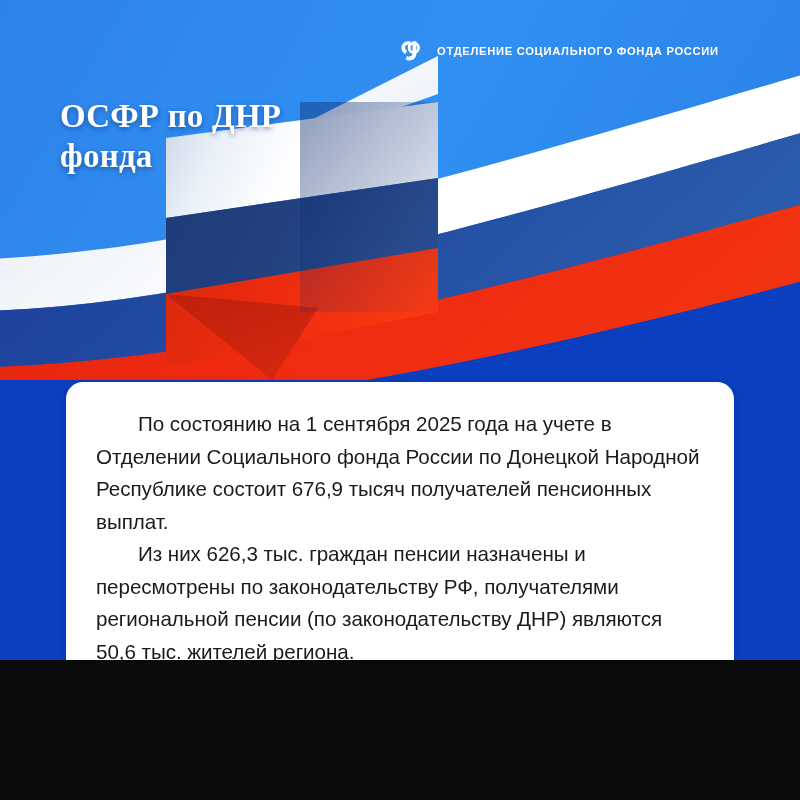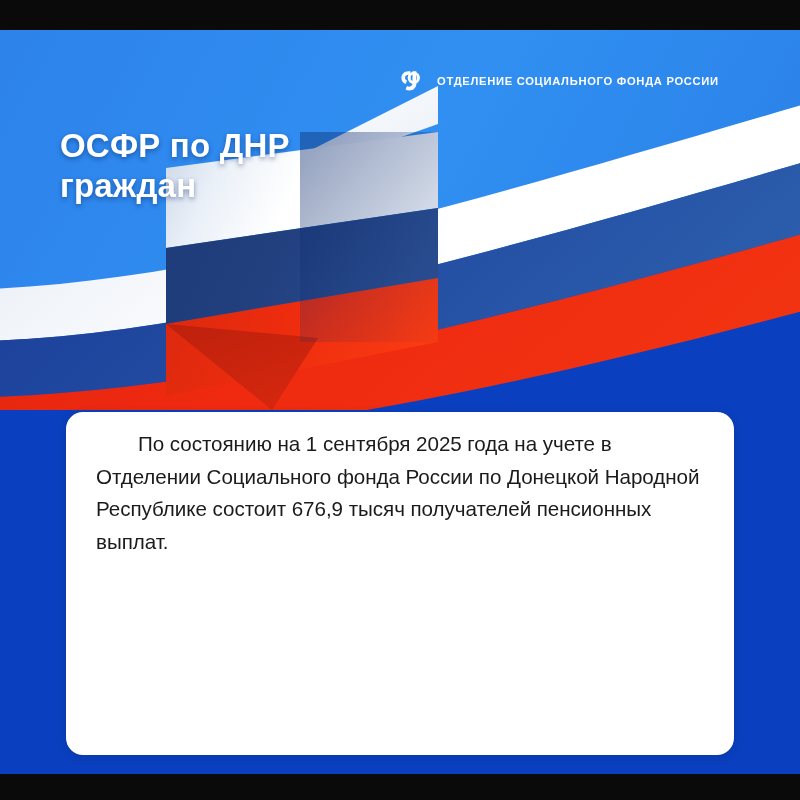--- a/index.html
+++ b/index.html
@@ -4,25 +4,24 @@
 <title>ОСФР по ДНР назначает пенсии</title>
 <style>
   html, body {
     margin: 0;
     padding: 0;
     background: #0a0a0a;
   }
   .poster {
     position: relative;
     width: 800px;
-    height: 744px;
+    height: 660px;
     overflow: hidden;
     font-family: "Liberation Sans", "DejaVu Sans", sans-serif;
     background: #737373;
-    margin-top: 30px;
   }
 
   
   .bg-base {
     position: absolute;
     inset: 0;
     background: #0a40bf;
   }
   .bg-top {
     position: absolute;
@@ -90,33 +89,33 @@
     left: 60px; top: 96px;
     z-index: 8;
     color: #ffffff;
     font-size: 33px;
     font-weight: 700;
     line-height: 40px;
     letter-spacing: 0.2px;
     text-shadow: 0 2px 5px rgba(4, 30, 90, .45);
     max-width: 330px;
   }
-  .headline span { display: block; }
+  .headline span { display: block; font-family: Liberation Serif, serif; }
 
   
   .card {
     position: absolute;
     left: 66px; top: 382px;
     width: 668px;
     height: 343px;
     background: #ffffff;
     border-radius: 17px;
     box-shadow: 0 2px 10px rgba(0, 10, 60, .18);
     box-sizing: border-box;
-    padding: 16px 30px 20px 30px;
+    padding: 26px 30px 20px 30px;
     z-index: 9;
   }
   .card p {
     margin: 0;
     color: #1b1b1b;
     font-size: 20.6px;
     line-height: 32.5px;
     text-indent: 42px;
     letter-spacing: -0.05px;
   }
@@ -217,20 +216,21 @@
         <circle cx="19.0" cy="12.6" r="5.0" fill="none" stroke="#ffffff" stroke-width="3.1"></circle>
       </svg>
     </div>
     <div class="brand-text">
       <div class="brand-line">ОТДЕЛЕНИЕ СОЦИАЛЬНОГО ФОНДА РОССИИ</div>
     </div>
   </div>
 
   <div class="headline">
     <span>ОСФР по ДНР</span>
-    <span>граждан</span>
+    <span>фонда</span>
   </div>
 
   <div class="card">
     <p>По состоянию на 1 сентября 2025 года на учете в Отделении Социального фонда России по Донецкой Народной Республике состоит 676,9 тысяч получателей пенсионных выплат.</p>
+    <p>Из них 626,3 тыс. граждан пенсии назначены и пересмотрены по законодательству РФ, получателями региональной пенсии (по законодательству ДНР) являются 50,6 тыс. жителей региона.</p>
   </div>
 
 </div>
 
 </body></html>

